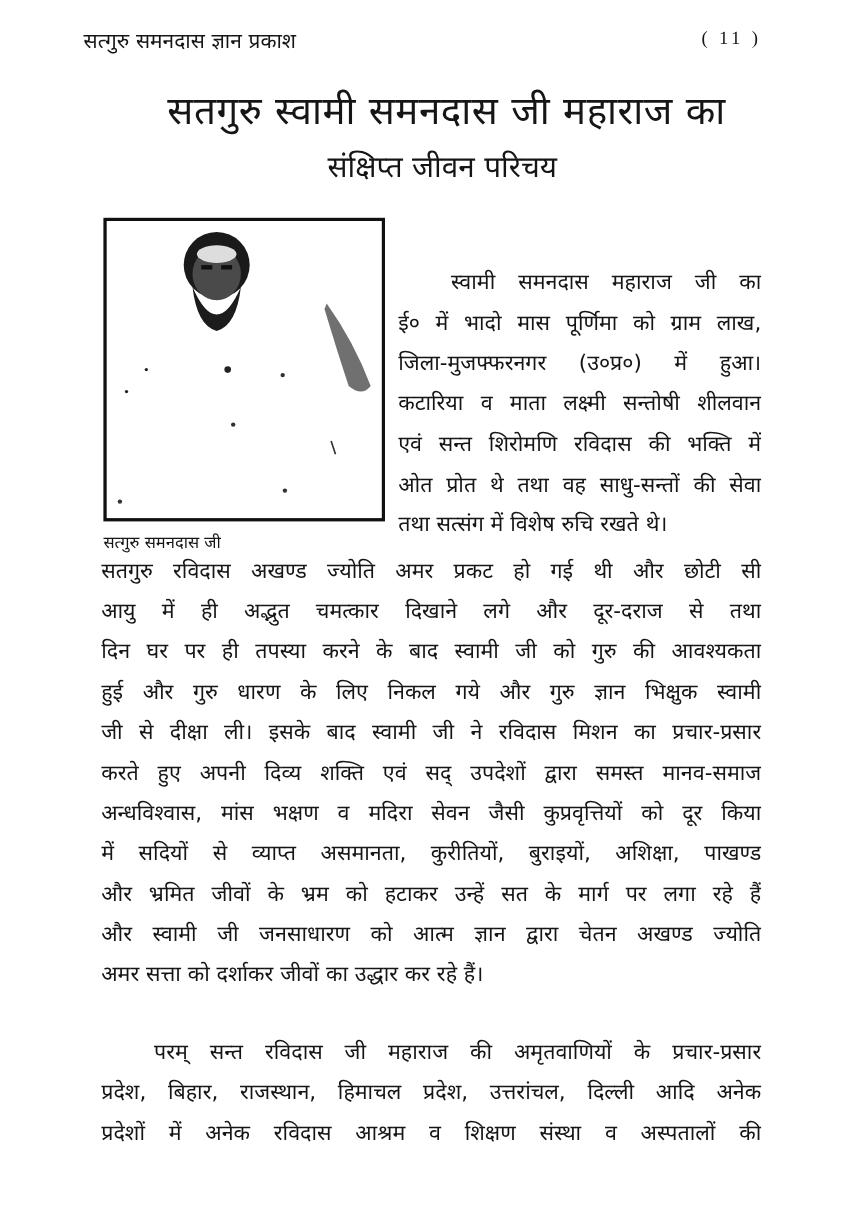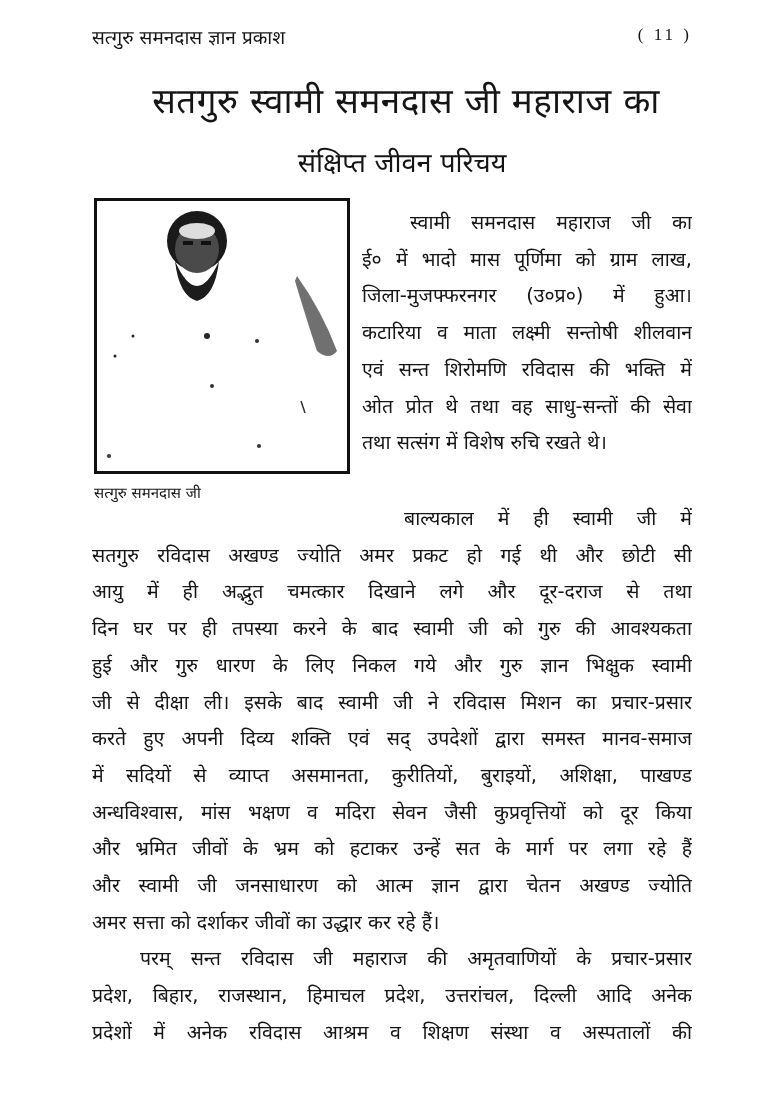--- a/index.html
+++ b/index.html
@@ -2,50 +2,50 @@
 <html><head>
   <meta charset="utf-8">
   <style>
     html, body { margin: 0; padding: 0; }
     body {
       width: 780px; height: 1108px; background: #ffffff; color: #151515;
       font-family: "DejaVu Sans", "Liberation Sans", sans-serif;
       position: relative; overflow: hidden;
     }
     .running-head {
-      position: absolute; left: 92px; top: 24px; font-size: 19px; letter-spacing: 0px;
+      position: absolute; left: 76px; top: 24px; font-size: 19px; letter-spacing: 0px;
     }
     .page-number {
       position: absolute; right: 88px; top: 25px; font-size: 17px; letter-spacing: 3px;
       font-family: Liberation Serif, serif;
     }
     .main-title {
       position: absolute; left: 0; right: 0; top: 76px; text-align: center;
       font-size: 35px; padding-left: 32px; letter-spacing: 0.5px;
     }
     .sub-title {
-      position: absolute; left: 0; right: 0; top: 143px; text-align: center;
+      position: absolute; left: 0; right: 0; top: 132px; text-align: center;
       font-size: 27px; padding-left: 24px;
     }
     .photo-frame {
       position: absolute; left: 94px; top: 198px; width: 250px; height: 270px;
       border: 3px solid #111; background: #fff; overflow: hidden;
     }
     .photo-frame svg { width: 100%; height: 100%; display: block; }
     .photo-caption {
       position: absolute; left: 94px; width: 256px; top: 482px; font-size: 15px;
     }
     .text-block {
       position: absolute; font-size: 19.5px; line-height: 36.7px; text-align: justify;
       text-align-last: justify; white-space: nowrap;
     }
     .text-block .line { display: block; white-space: nowrap; overflow: hidden; }
     .right-col { left: 362px; width: 330px; top: 205px; }
     .full-col { left: 92px; width: 600px; top: 501px; }
-    .indent1 { padding-left: 48px; }
+    .indent1 { padding-left: 48px; margin-top: 34px; }
     .indent-wide { padding-left: 312px; }
     .last-line { text-align-last: left; }
   </style>
 </head>
 <body>
 
 <div class="running-head">सत्गुरु समनदास ज्ञान प्रकाश</div>
 <div class="page-number">( 11 )</div>
 
 <div class="main-title">सतगुरु स्वामी समनदास जी महाराज का</div>
@@ -79,29 +79,28 @@
   <span class="line indent1">स्वामी समनदास महाराज जी का</span>
   <span class="line">ई० में भादो मास पूर्णिमा को ग्राम लाख,</span>
   <span class="line">जिला-मुजफ्फरनगर (उ०प्र०) में हुआ।</span>
   <span class="line">कटारिया व माता लक्ष्मी सन्तोषी शीलवान</span>
   <span class="line">एवं सन्त शिरोमणि रविदास की भक्ति में</span>
   <span class="line">ओत प्रोत थे तथा वह साधु-सन्तों की सेवा</span>
   <span class="line last-line">तथा सत्संग में विशेष रुचि रखते थे।</span>
 </div>
 
 <div class="text-block full-col">
-  <span class="line indent-wide">बाल्यकाल में ही स्वामी जी में</span>
   <span class="line">सतगुरु रविदास अखण्ड ज्योति अमर प्रकट हो गई थी और छोटी सी</span>
   <span class="line">आयु में ही अद्भुत चमत्कार दिखाने लगे और दूर-दराज से तथा</span>
   <span class="line">दिन घर पर ही तपस्या करने के बाद स्वामी जी को गुरु की आवश्यकता</span>
   <span class="line">हुई और गुरु धारण के लिए निकल गये और गुरु ज्ञान भिक्षुक स्वामी</span>
   <span class="line">जी से दीक्षा ली। इसके बाद स्वामी जी ने रविदास मिशन का प्रचार-प्रसार</span>
   <span class="line">करते हुए अपनी दिव्य शक्ति एवं सद् उपदेशों द्वारा समस्त मानव-समाज</span>
+  <span class="line">अन्धविश्वास, मांस भक्षण व मदिरा सेवन जैसी कुप्रवृत्तियों को दूर किया</span>
   <span class="line">में सदियों से व्याप्त असमानता, कुरीतियों, बुराइयों, अशिक्षा, पाखण्ड</span>
-  <span class="line">अन्धविश्वास, मांस भक्षण व मदिरा सेवन जैसी कुप्रवृत्तियों को दूर किया</span>
   <span class="line">और भ्रमित जीवों के भ्रम को हटाकर उन्हें सत के मार्ग पर लगा रहे हैं</span>
   <span class="line">और स्वामी जी जनसाधारण को आत्म ज्ञान द्वारा चेतन अखण्ड ज्योति</span>
   <span class="line last-line">अमर सत्ता को दर्शाकर जीवों का उद्धार कर रहे हैं।</span>
   <span class="line indent1">परम् सन्त रविदास जी महाराज की अमृतवाणियों के प्रचार-प्रसार</span>
   <span class="line">प्रदेश, बिहार, राजस्थान, हिमाचल प्रदेश, उत्तरांचल, दिल्ली आदि अनेक</span>
   <span class="line">प्रदेशों में अनेक रविदास आश्रम व शिक्षण संस्था व अस्पतालों की</span>
 
 </div>
 
 </body></html>

